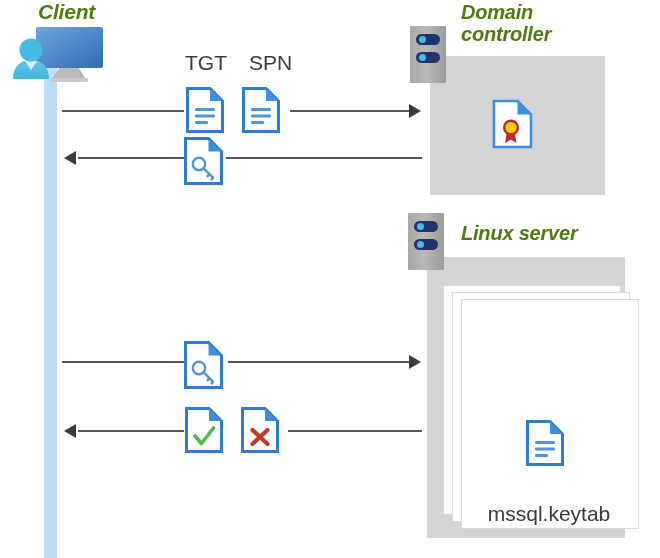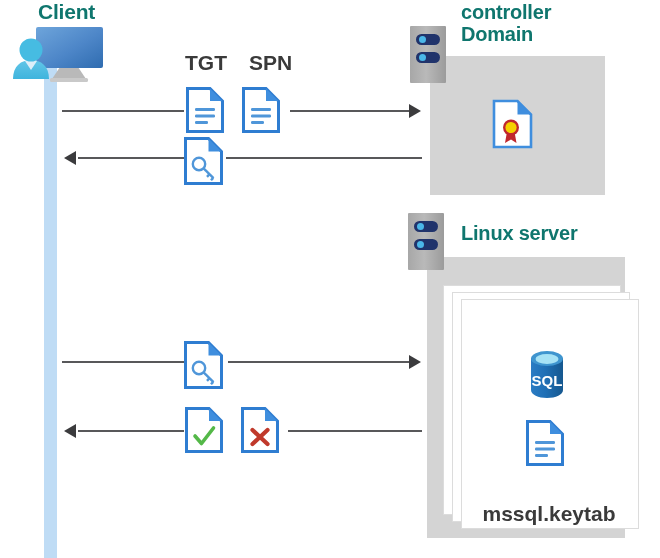--- a/index.html
+++ b/index.html
@@ -15,27 +15,28 @@
     width: 660px;
     height: 558px;
     background: #ffffff;
     overflow: hidden;
   }
   .abs { position: absolute; }
 
   
   .label-bold {
     font-weight: bold;
-    color: #0f766e;
+    color: #4d7c0f;
     line-height: 1.12;
     letter-spacing: -0.2px;
+    font-style: italic;
   }
   .label-plain {
     color: #3a3a3a;
-    font-weight: bold;
+    font-weight: normal;
   }
 
   
   .lifeline {
     background: #bfdcf5;
   }
 
   
   .server-panel { background: #d4d4d4; }
 
@@ -162,22 +163,22 @@
   </div>
 
   <div class="abs server-panel" style="left:430px; top:56px; width:175px; height:139px;"></div>
 
   <div class="abs rack" style="left:410px; top:26px; width:36px; height:57px;">
     <div class="rack-led" style="left:6px; top:8px; width:24px; height:11px;"></div>
     <div class="rack-led" style="left:6px; top:26px; width:24px; height:11px;"></div>
   </div>
 
   <div class="abs label-bold" style="left:461px; top:1px; font-size:20px;">
+    <div>Domain</div>
     <div>controller</div>
-    <div>Domain</div>
   </div>
 
   <div class="abs" style="left:492px; top:99px;">
     <svg width="42" height="50" viewBox="0 0 42 50">
       <path d="M2 2 H25.5 L39 15.5 V48 H2 Z" fill="#ffffff" stroke="#3f8ede" stroke-width="2.6"></path>
       <path d="M25.5 2 L39 15.5 H25.5 Z" fill="#3f8ede"></path>
 
       <path d="M15.5 30 L13 44 L19 40.5 L24.5 44 L22 30 Z" fill="#c0272d"></path>
 
       <circle cx="19" cy="28.5" r="8" fill="#c0272d"></circle>
@@ -192,35 +193,20 @@
     <div class="rack-led" style="left:6px; top:26px; width:24px; height:11px;"></div>
   </div>
 
   <div class="abs label-bold" style="left:461px; top:222px; font-size:20px;">Linux server</div>
 
   <div class="abs card" style="left:443px; top:285px; width:176px; height:228px;"></div>
   <div class="abs card" style="left:452px; top:292px; width:176px; height:228px;"></div>
   <div class="abs card" style="left:461px; top:299px; width:176px; height:228px;"></div>
 
 
-  <div class="abs" style="left:524px; top:348px;">
-    <svg width="46" height="54" viewBox="0 0 46 54">
-      <defs>
-        <linearGradient id="sqlBody" x1="0" y1="0" x2="1" y2="0">
-          <stop offset="0%" stop-color="#2b7cc4"></stop>
-          <stop offset="45%" stop-color="#1f6fb5"></stop>
-          <stop offset="100%" stop-color="#16588f"></stop>
-        </linearGradient>
-      </defs>
-      <path d="M7 10 H39 V42 C39 46.5 31.8 50 23 50 C14.2 50 7 46.5 7 42 Z" fill="url(#sqlBody)"></path>
-      <ellipse cx="23" cy="10.5" rx="16" ry="7.5" fill="#3f95cf"></ellipse>
-      <ellipse cx="23" cy="11" rx="11.5" ry="5" fill="#a6e2f5"></ellipse>
-      <text x="23" y="38" font-family="'Liberation Sans', sans-serif" font-size="15" font-weight="bold" fill="#ffffff" text-anchor="middle">SQL</text>
-    </svg>
-  </div>
 
   <div class="abs" style="left:525px; top:419px;">
     <svg width="40" height="48" viewBox="0 0 40 48">
       <path d="M2.5 2.5 H25 L37.5 15 V45.5 H2.5 Z" fill="#ffffff" stroke="#2f7dd1" stroke-width="3"></path>
       <path d="M25 2.5 L37.5 15 H25 Z" fill="#3f8ede"></path>
       <rect x="10" y="22" width="20" height="3" rx="1.2" fill="#4f96d9"></rect>
       <rect x="10" y="28.5" width="20" height="3" rx="1.2" fill="#4f96d9"></rect>
       <rect x="10" y="35" width="13" height="3" rx="1.2" fill="#4f96d9"></rect>
     </svg>
   </div>

